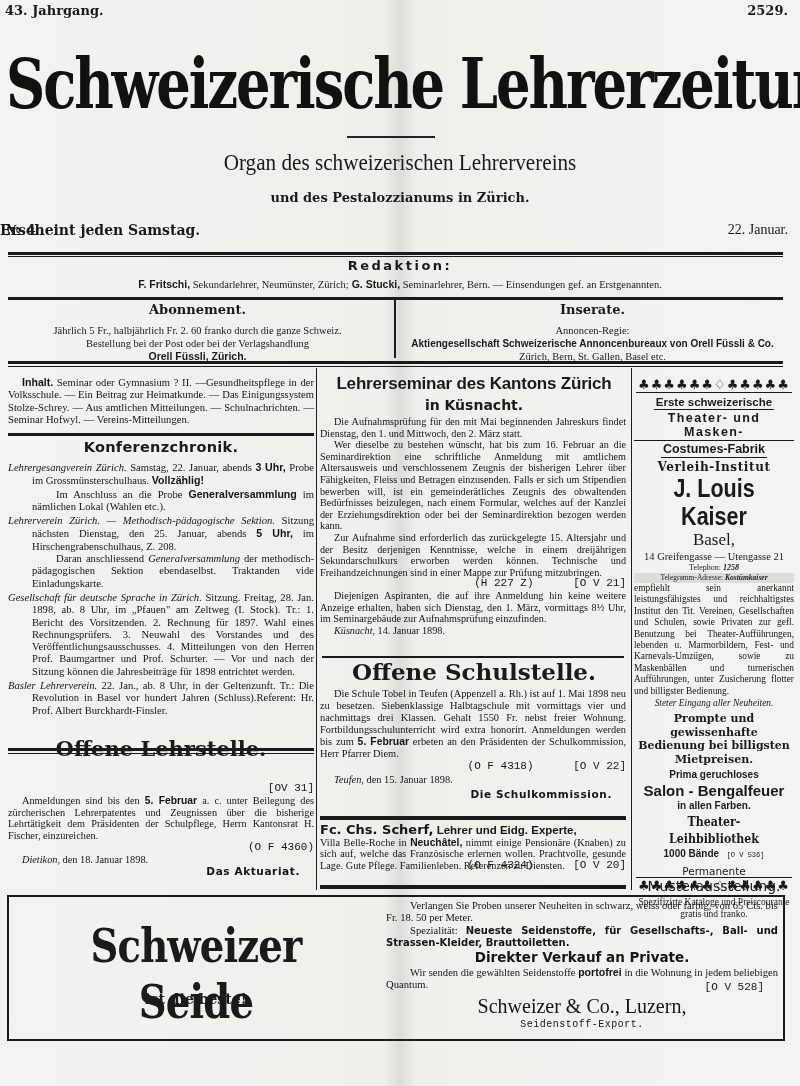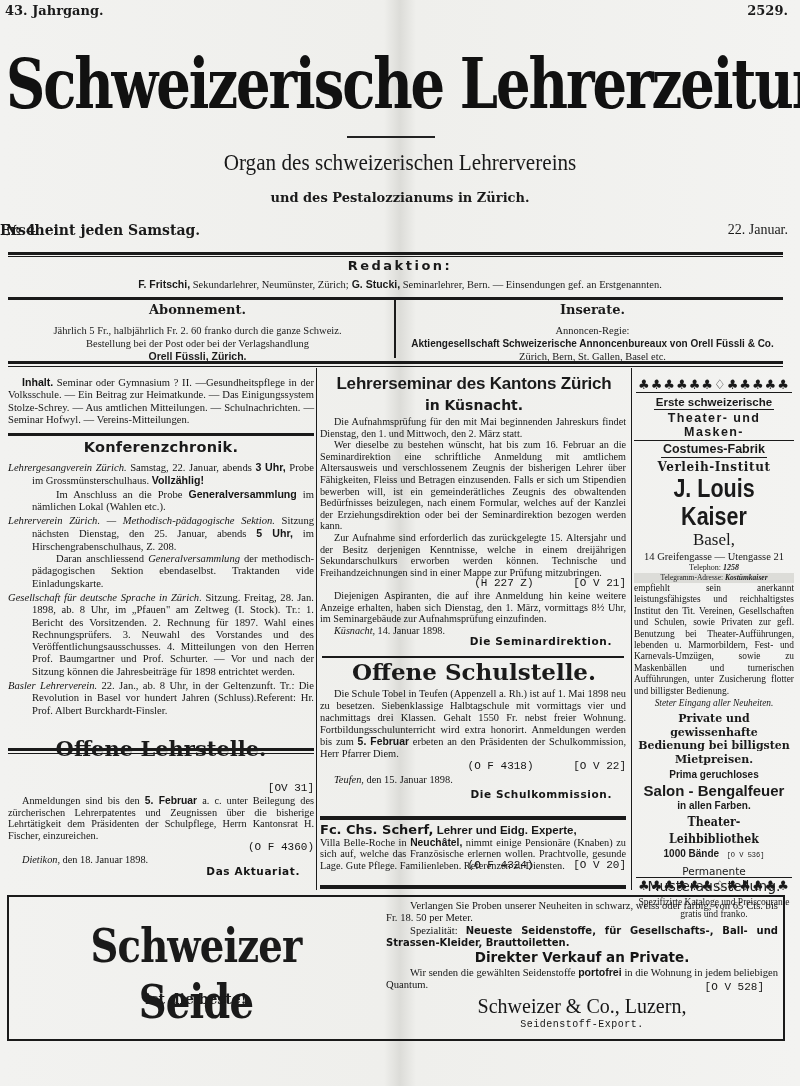--- a/index.html
+++ b/index.html
@@ -143,21 +143,20 @@
 
   <div class="abs heading-cond" style="left:320px; width:308px; top:374px; font-size:17px; letter-spacing:-0.2px;">Lehrerseminar des Kantons Zürich</div>
   <div class="abs heading-sans" style="left:320px; width:308px; top:397px; font-size:14px;">in Küsnacht.</div>
   <div class="abs col-text" style="left:320px; top:416px; width:306px; font-size:10.2px; line-height:11.6px;">
     <div class="indent">Die Aufnahmsprüfung für den mit Mai beginnenden Jahreskurs findet Dienstag, den 1. und Mittwoch, den 2. März statt.</div>
     <div class="indent">Wer dieselbe zu bestehen wünscht, hat bis zum 16. Februar an die Seminardirektion eine schriftliche Anmeldung mit amtlichem Altersausweis und verschlossenem Zeugnis der bisherigen Lehrer über Fähigkeiten, Fleiss und Betragen einzusenden. Falls er sich um Stipendien bewerben will, ist ein gemeinderätliches Zeugnis des obwaltenden Bedürfnisses beizulegen, nach einem Formular, welches auf der Kanzlei der Erziehungsdirektion oder bei der Seminardirektion bezogen werden kann.</div>
     <div class="indent">Zur Aufnahme sind erforderlich das zurückgelegte 15. Altersjahr und der Besitz derjenigen Kenntnisse, welche in einem dreijährigen Sekundarschulkurs erworben werden können. Technische und Freihandzeichnungen sind in einer Mappe zur Prüfung mitzubringen.</div>
     <div class="right-small"><span>(H 227 Z)</span>&nbsp;&nbsp;&nbsp;&nbsp;&nbsp;&nbsp;<span>[O V 21]</span></div>
     <div class="indent">Diejenigen Aspiranten, die auf ihre Anmeldung hin keine weitere Anzeige erhalten, haben sich Dienstag, den 1. März, vormittags 8½ Uhr, im Seminargebäude zur Aufnahmsprüfung einzufinden.</div>
     <div class="indent"><i>Küsnacht</i><span>, 14. Januar 1898.</span></div>
-    <div class="sign">Die Seminardirektion.</div>
   </div>
 
   <div class="abs rule-thin" style="left:322px; width:302px; top:656px; height:2px;"></div>
   <div class="abs heading-sans" style="left:320px; width:308px; top:658px; font-size:23px; font-family:'DejaVu Serif', serif;">Offene Schulstelle.</div>
   <div class="abs col-text" style="left:320px; top:688px; width:306px; font-size:10.4px; line-height:12px;">
     <div class="indent">
       <span>Die Schule Tobel in Teufen (Appenzell a. Rh.) ist auf 1. Mai 1898 neu zu besetzen. Siebenklassige Halbtagschule mit vormittags vier und nachmittags drei Klassen. Gehalt 1550 Fr. nebst freier Wohnung. Fortbildungsschulunterricht wird extra honorirt. Anmeldungen werden bis zum </span><b>5. Februar</b><span> erbeten an den Präsidenten der Schulkommission, Herr Pfarrer Diem.</span>
     </div>
     <div class="right-small"><span>(O F 4318)</span>&nbsp;&nbsp;&nbsp;&nbsp;&nbsp;&nbsp;<span>[O V 22]</span></div>
     <div class="indent" style="margin-top:2px;"><i>Teufen</i><span>, den 15. Januar 1898.</span></div>
@@ -181,21 +180,21 @@
     <div style="font-family:'Liberation Sans', sans-serif; font-weight:bold; font-size:12.5px; letter-spacing:1.4px; margin-top:1px;"><span class="ul">Theater- und Masken-</span></div>
     <div style="font-family:'Liberation Sans', sans-serif; font-weight:bold; font-size:12.5px; margin-top:1px;"><span class="ul">Costumes-Fabrik</span></div>
     <div style="font-family:'DejaVu Serif', serif; font-weight:bold; font-size:12px; letter-spacing:0.6px; margin-top:2px;">Verleih-Institut</div>
     <div style="font-family:'Liberation Sans', sans-serif; font-weight:bold; font-size:25px; line-height:28px; transform:scaleX(0.86);">J. Louis Kaiser</div>
     <div style="font-size:17px; line-height:20px;">Basel,</div>
     <div style="font-size:10.5px; line-height:13px;">14 Greifengasse — Utengasse 21</div>
     <div style="font-size:8px; line-height:10px;"><span>Telephon: </span><b><i>1258</i></b></div>
     <div style="font-size:7.5px; line-height:10px; background:#dcdcd8;"><span>Telegramm-Adresse: </span><b><i>Kostümkaiser</i></b></div>
     <div class="col-text" style="font-size:9.4px; line-height:11.4px; text-align:justify;">empfiehlt sein anerkannt leistungsfähigstes und reichhaltigstes Institut den Tit. Vereinen, Gesellschaften und Schulen, sowie Privaten zur gefl. Benutzung bei Theater-Aufführungen, lebenden u. Marmorbildern, Fest- und Karnevals-Umzügen, sowie zu Maskenbällen und turnerischen Aufführungen, unter Zusicherung flotter und billigster Bedienung.</div>
     <div style="font-size:9.4px; line-height:13px;"><i>Steter Eingang aller Neuheiten.</i></div>
-    <div style="font-family:'DejaVu Serif', serif; font-weight:bold; font-size:11px; line-height:13.5px; margin-top:2px;">Private und gewissenhafte</div>
+    <div style="font-family:'DejaVu Serif', serif; font-weight:bold; font-size:11px; line-height:13.5px; margin-top:2px;">Prompte und gewissenhafte</div>
     <div style="font-family:'DejaVu Serif', serif; font-weight:bold; font-size:11px; line-height:13.5px;">Bedienung bei billigsten</div>
     <div style="font-family:'DejaVu Serif', serif; font-weight:bold; font-size:11px; line-height:13.5px;">Mietpreisen.</div>
     <div style="font-family:'Liberation Sans', sans-serif; font-weight:bold; font-size:10px; line-height:14px; margin-top:2px;">Prima geruchloses</div>
     <div style="font-family:'Liberation Sans', sans-serif; font-weight:bold; font-size:15px; line-height:17px;">Salon - Bengalfeuer</div>
     <div style="font-family:'Liberation Sans', sans-serif; font-weight:bold; font-size:10px; line-height:14px;">in allen Farben.</div>
     <div style="font-family:'DejaVu Serif', serif; font-weight:bold; font-size:12.5px; line-height:17px; transform:scaleX(0.88);">Theater-Leihbibliothek</div>
     <div style="font-size:10px; line-height:13px;"><b class="sans-b">1000 Bände</b>&nbsp;&nbsp;&nbsp;<span class="mono" style="font-size:7px;">[O V 536]</span></div>
     <div style="font-family:'DejaVu Sans', sans-serif; font-size:10.5px; line-height:14px; margin-top:2px;">Permanente</div>
     <div style="font-family:'DejaVu Sans', sans-serif; font-size:14px; line-height:17px;">Musterausstellung.</div>
     <div style="font-size:9.5px; line-height:11.5px; margin-top:2px;">Spezifizirte Kataloge und Preiscourante gratis und franko.</div>

